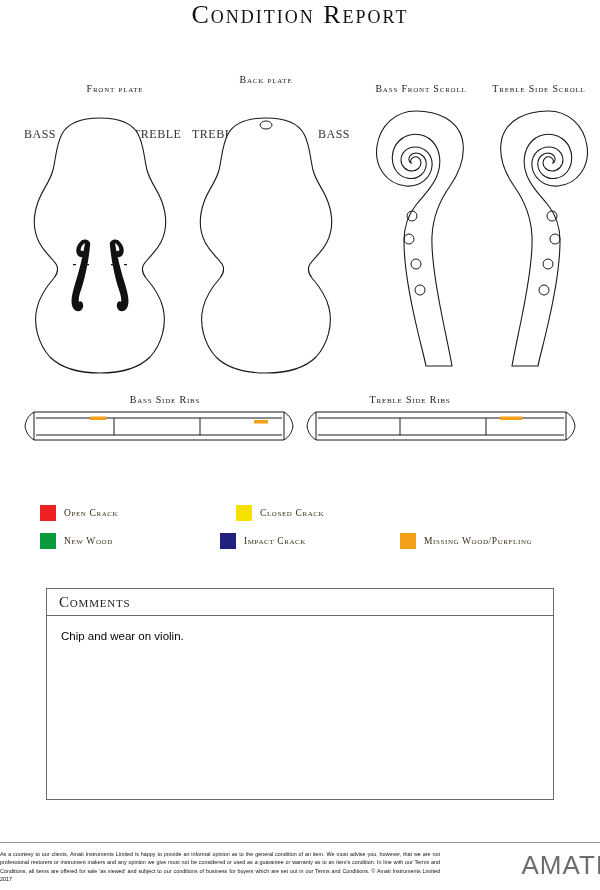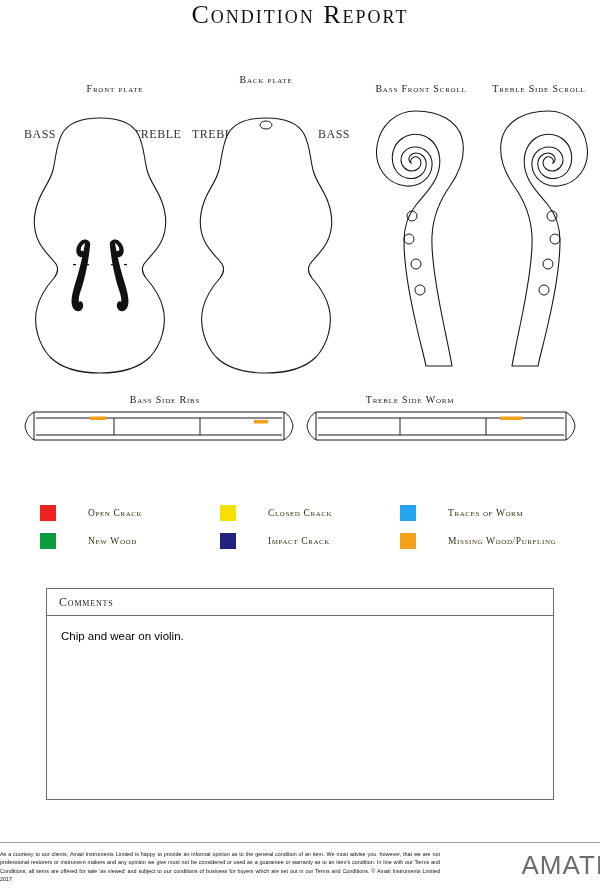--- a/index.html
+++ b/index.html
@@ -99,21 +99,20 @@
     height: 16px;
     margin-right: 8px;
     flex: 0 0 auto;
   }
   .legend-text {
     font-family: "Liberation Serif", serif;
     font-variant: small-caps;
     font-size: 9.5px;
     letter-spacing: 0.6px;
     color: #3a2f12;
-    margin-left: 24px;
   }
 
   
   .comments-box {
     position: absolute;
     left: 46px;
     top: 588px;
     width: 508px;
     height: 212px;
     border: 1px solid #6b6b6b;
@@ -121,21 +120,21 @@
     box-sizing: border-box;
   }
   .comments-header {
     height: 26px;
     border-bottom: 1px solid #6b6b6b;
     display: flex;
     align-items: center;
     padding-left: 12px;
     font-family: "Liberation Serif", serif;
     font-variant: small-caps;
-    font-size: 12px;
+    font-size: 15px;
     letter-spacing: 0.8px;
     color: #222;
   }
   .comments-body {
     padding: 12px 14px;
     font-family: "Liberation Sans", sans-serif;
     font-size: 11.5px;
     color: #000;
     line-height: 1.4;
   }
@@ -347,21 +346,21 @@
       <path class="outline-thin" d="M12 8 C6 12, 4 16, 3 22 C4 28, 6 32, 12 36"></path>
       <path class="outline-thin" d="M262 8 C268 12, 270 16, 271 22 C270 28, 268 32, 262 36"></path>
       <path class="outline-thin" d="M12 8 L12 36 M262 8 L262 36"></path>
       <path class="outline-thin" d="M14 14 L260 14 M14 31 L260 31"></path>
       <path class="outline-thin" d="M92 14 L92 31 M178 14 L178 31"></path>
       <rect x="68" y="12.5" width="16" height="3.5" fill="#f5a01b"></rect>
       <rect x="232" y="16" width="14" height="3.5" fill="#f5a01b"></rect>
     </svg>
   </div>
 
-  <div class="diag-label" style="left:330px; top:394px; width:160px;">Treble Side Worm</div>
+  <div class="diag-label" style="left:330px; top:394px; width:160px;">Treble Side Ribs</div>
   <div class="svg-holder" style="left:304px; top:404px;">
     <svg width="274" height="44" viewBox="0 0 274 44">
       <path class="outline-thin" d="M12 8 L262 8 M12 36 L262 36"></path>
       <path class="outline-thin" d="M12 8 C6 12, 4 16, 3 22 C4 28, 6 32, 12 36"></path>
       <path class="outline-thin" d="M262 8 C268 12, 270 16, 271 22 C270 28, 268 32, 262 36"></path>
       <path class="outline-thin" d="M12 8 L12 36 M262 8 L262 36"></path>
       <path class="outline-thin" d="M14 14 L260 14 M14 31 L260 31"></path>
       <path class="outline-thin" d="M96 14 L96 31 M182 14 L182 31"></path>
       <rect x="196" y="12.5" width="22" height="3.5" fill="#f5a01b"></rect>
     </svg>
@@ -369,24 +368,20 @@
 
   <div class="legend">
     <div class="legend-row">
       <div class="legend-item">
         <span class="swatch" style="background:#ee2222"></span>
         <span class="legend-text">Open Crack</span>
       </div>
       <div class="legend-item">
         <span class="swatch" style="background:#f5e000"></span>
         <span class="legend-text">Closed Crack</span>
-      </div>
-      <div class="legend-item">
-        <span class="swatch" style="background:#22a6ef"></span>
-        <span class="legend-text">Traces of Worm</span>
       </div>
     </div>
     <div class="legend-row">
       <div class="legend-item">
         <span class="swatch" style="background:#0a9c3c"></span>
         <span class="legend-text">New Wood</span>
       </div>
       <div class="legend-item">
         <span class="swatch" style="background:#21227e"></span>
         <span class="legend-text">Impact Crack</span>

